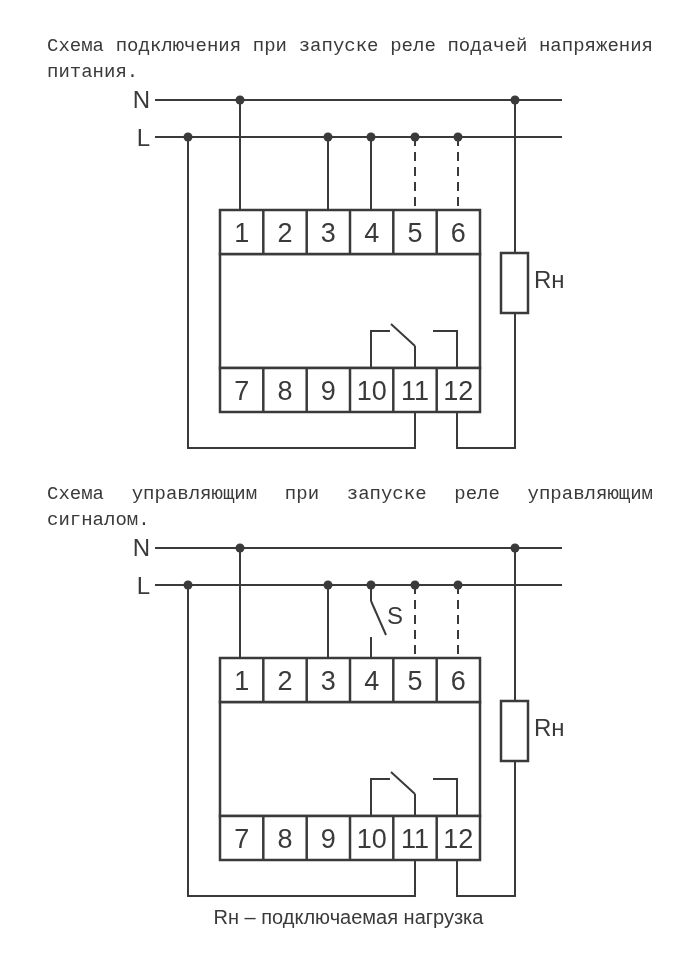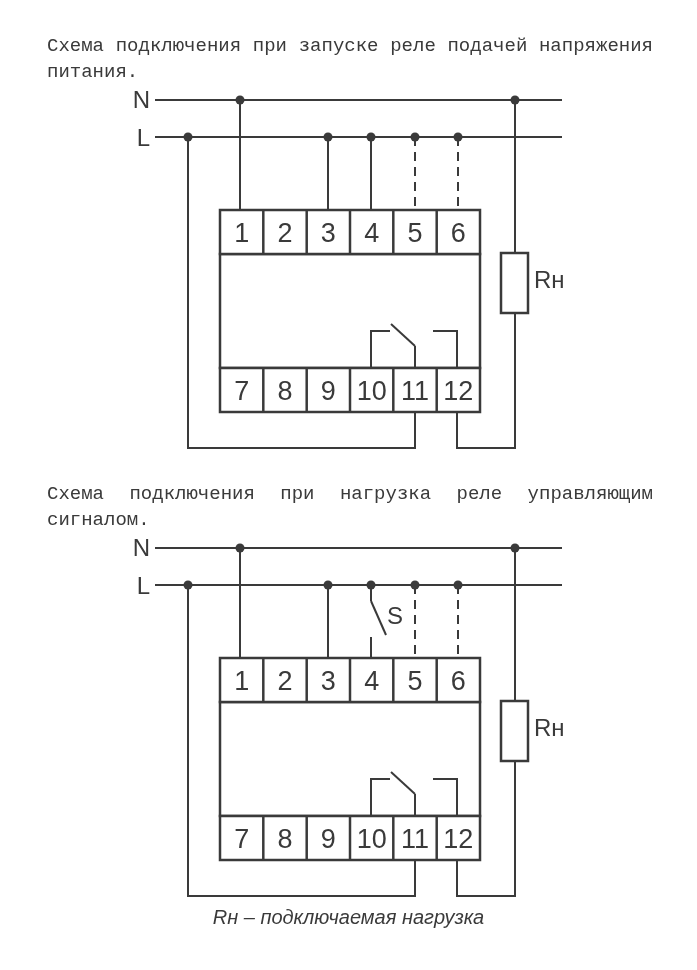--- a/index.html
+++ b/index.html
@@ -25,21 +25,20 @@
     font-family: Liberation Mono, monospace;
   }
   #title1 { top: 33px; }
   #title2 { top: 481px; }
   #caption {
     position: absolute;
     top: 906px;
     left: 0;
     width: 697px;
     text-align: center;
-    font-style: italic;
     font-size: 20px;
     color: var(--ink);
   }
   #schematics { position: absolute; left: 0; top: 0; }
   .w  { stroke: var(--ink); stroke-width: 2; fill: none; }
   .wd { stroke: var(--ink); stroke-width: 2; fill: none; stroke-dasharray: 9,6; }
   .bx { stroke: var(--ink); stroke-width: 2.5; fill: #ffffff; }
   .dv { stroke: var(--ink); stroke-width: 2.5; }
   .dot { fill: var(--ink); stroke: none; }
   .tnum {
@@ -54,21 +53,21 @@
     fill: var(--ink);
   }
   .lbl-end { text-anchor: end; }
 </style>
 </head>
 <body>
 
 <div id="page">
 
   <div id="title1" class="title">Схема подключения при запуске реле подачей напряжения питания.</div>
-  <div id="title2" class="title">Схема подключения при нагрузка реле управляющим сигналом.</div>
+  <div id="title2" class="title">Схема управляющим при запуске реле управляющим сигналом.</div>
   <div id="caption">Rн – подключаемая нагрузка</div>
 
   <svg id="schematics" width="697" height="970" viewBox="0 0 697 970">
 
     <g>
 
       <line class="w" x1="155" y1="100" x2="562" y2="100"></line>
       <line class="w" x1="155" y1="137" x2="562" y2="137"></line>
       <text class="lbl lbl-end" x="150" y="108">N</text>
       <text class="lbl lbl-end" x="150" y="146">L</text>

